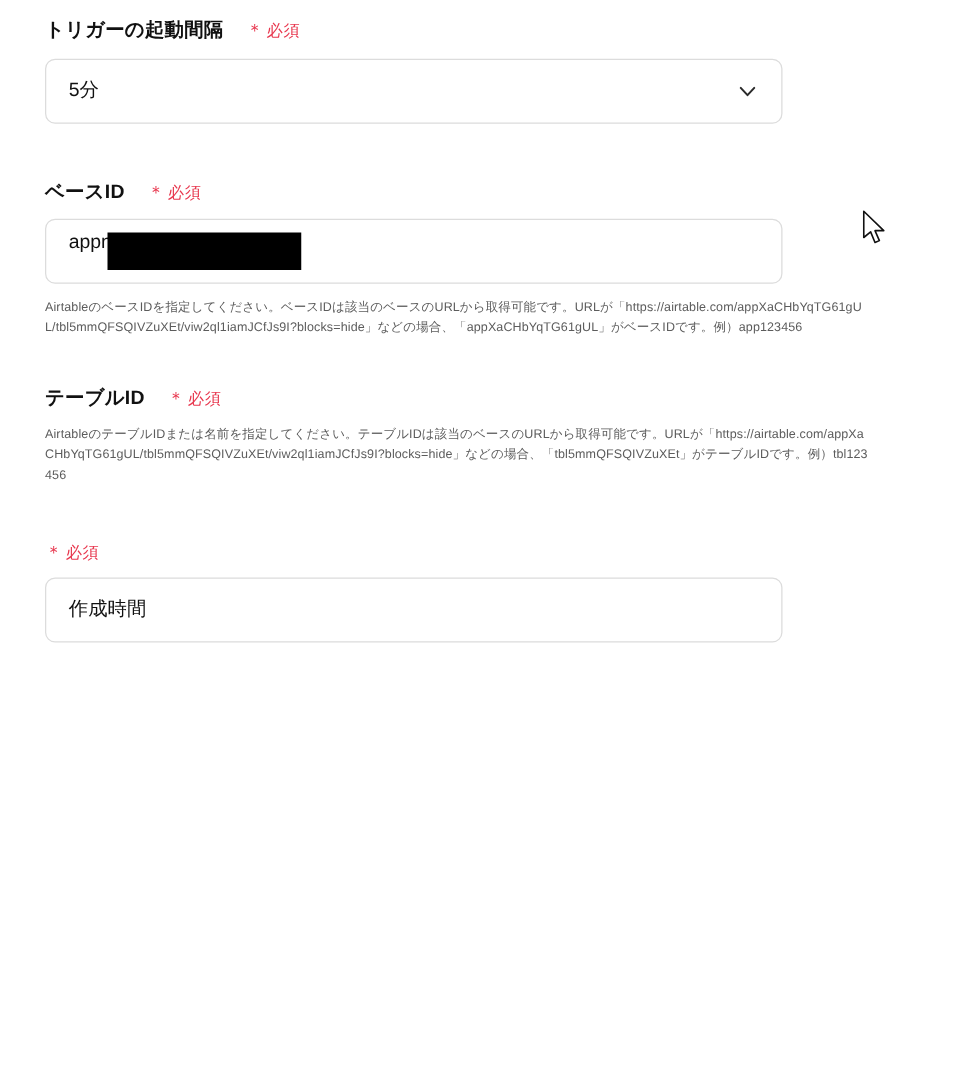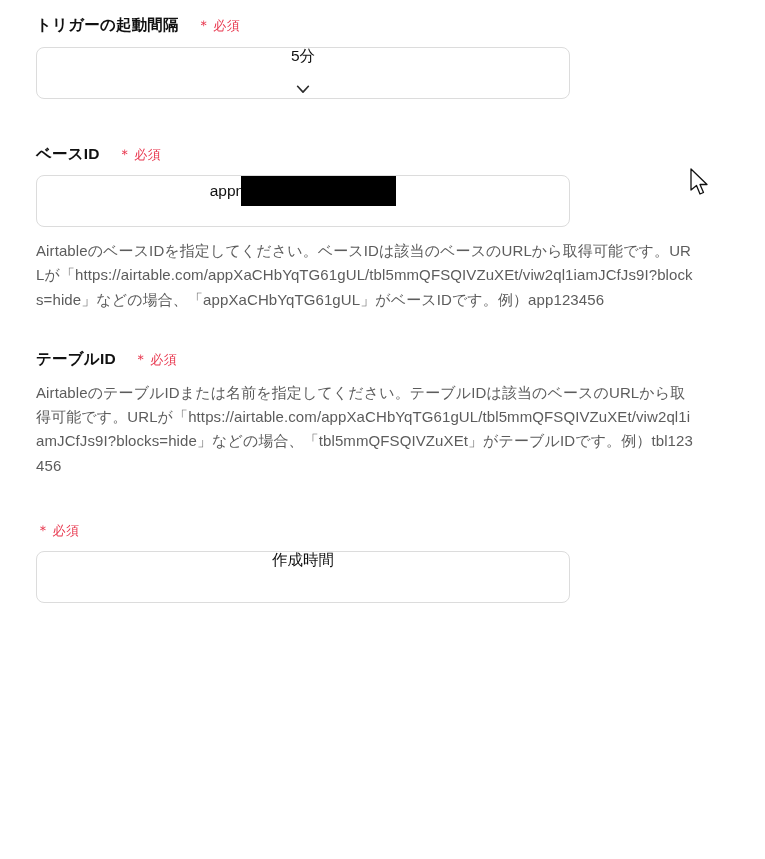--- a/index.html
+++ b/index.html
@@ -53,31 +53,30 @@
   }
 
   .control {
     margin-top: 12px;
     position: relative;
     width: 534px;
   }
 
   .input-box {
     box-sizing: border-box;
-    width: 534px;
+    width: 590px;
     height: 52px;
     border: 1px solid #dcdcdc;
     border-radius: 8px;
     background: #ffffff;
     display: flex;
     align-items: center;
     padding: 0 18px;
     font-size: 15.5px;
     color: #1c1c1c;
-    flex-direction: column;
   }
 
   .select-box {
     justify-content: space-between;
   }
 
   .chev {
     width: 18px;
     height: 18px;
     flex: none;
@@ -85,35 +84,34 @@
   }
 
   .value-text {
     font-size: 15.5px;
     color: #111111;
     line-height: 1;
   }
 
   .redacted-wrap {
     display: flex;
-    align-items: center;
   }
   .redaction {
     display: inline-block;
     background: #000000;
     height: 30px;
     margin-left: -3px;
   }
   .redaction.base { width: 155px; }
   .redaction.table { width: 150px; }
 
   .help {
     width: 660px;
     margin-top: 12px;
-    font-size: 15px;
+    font-size: 10px;
     line-height: 1.62;
     color: #5c5c5c;
     letter-spacing: 0.1px;
     word-break: break-all;
   }
 
   .gap-a { height: 46px; }
   .gap-b { height: 38px; }
   .gap-c { height: 44px; }
 

